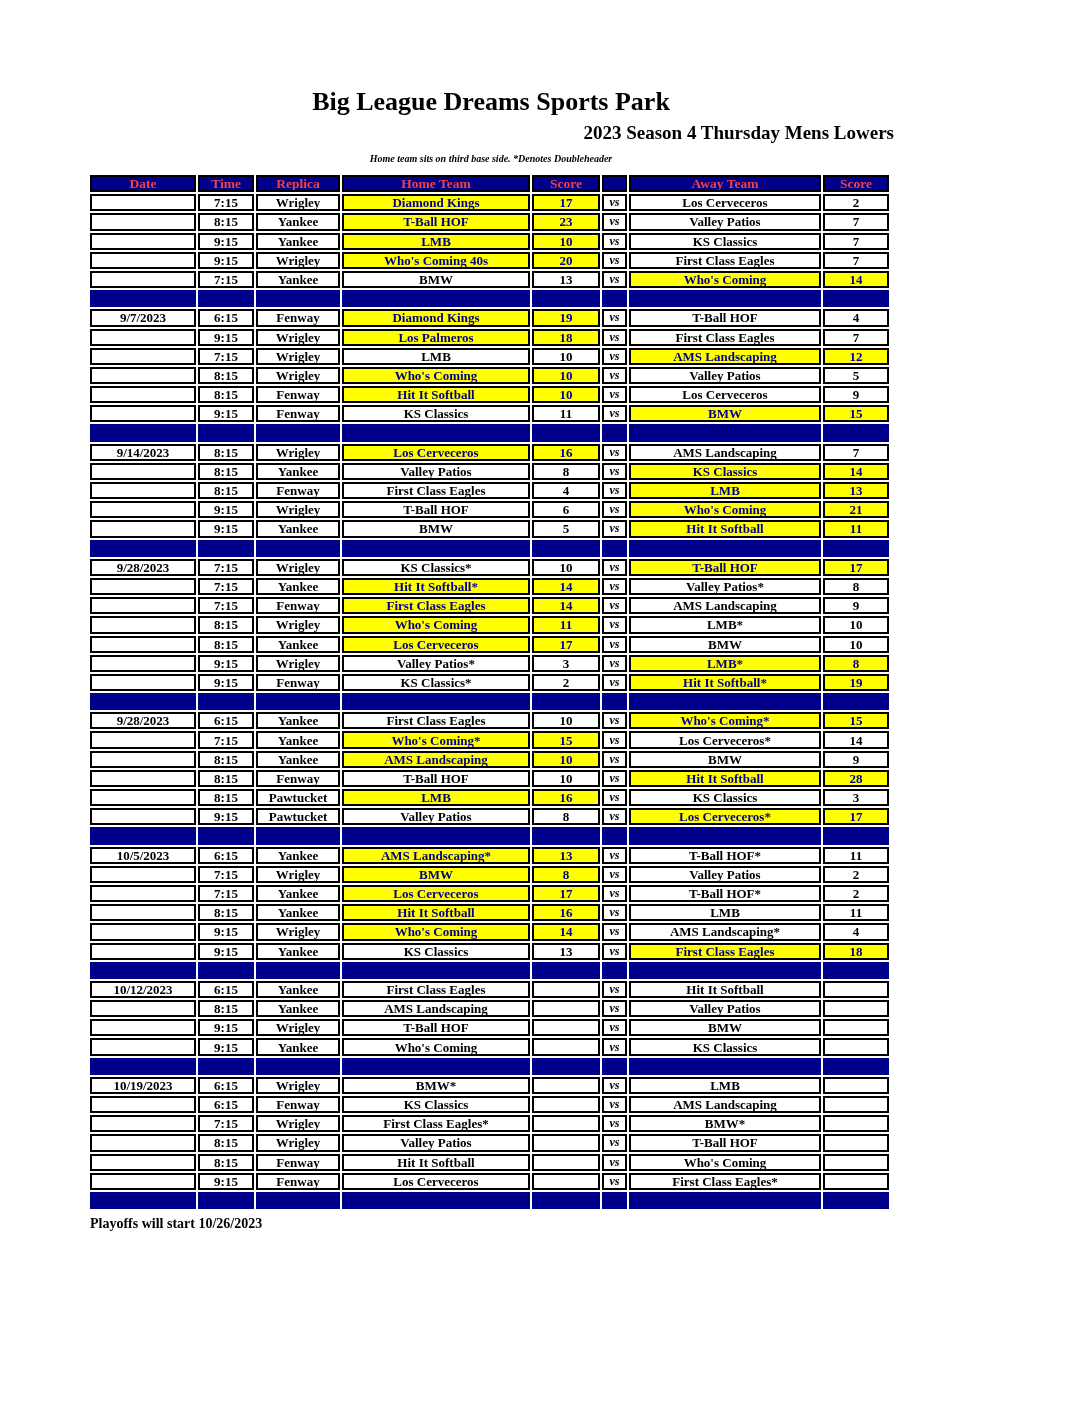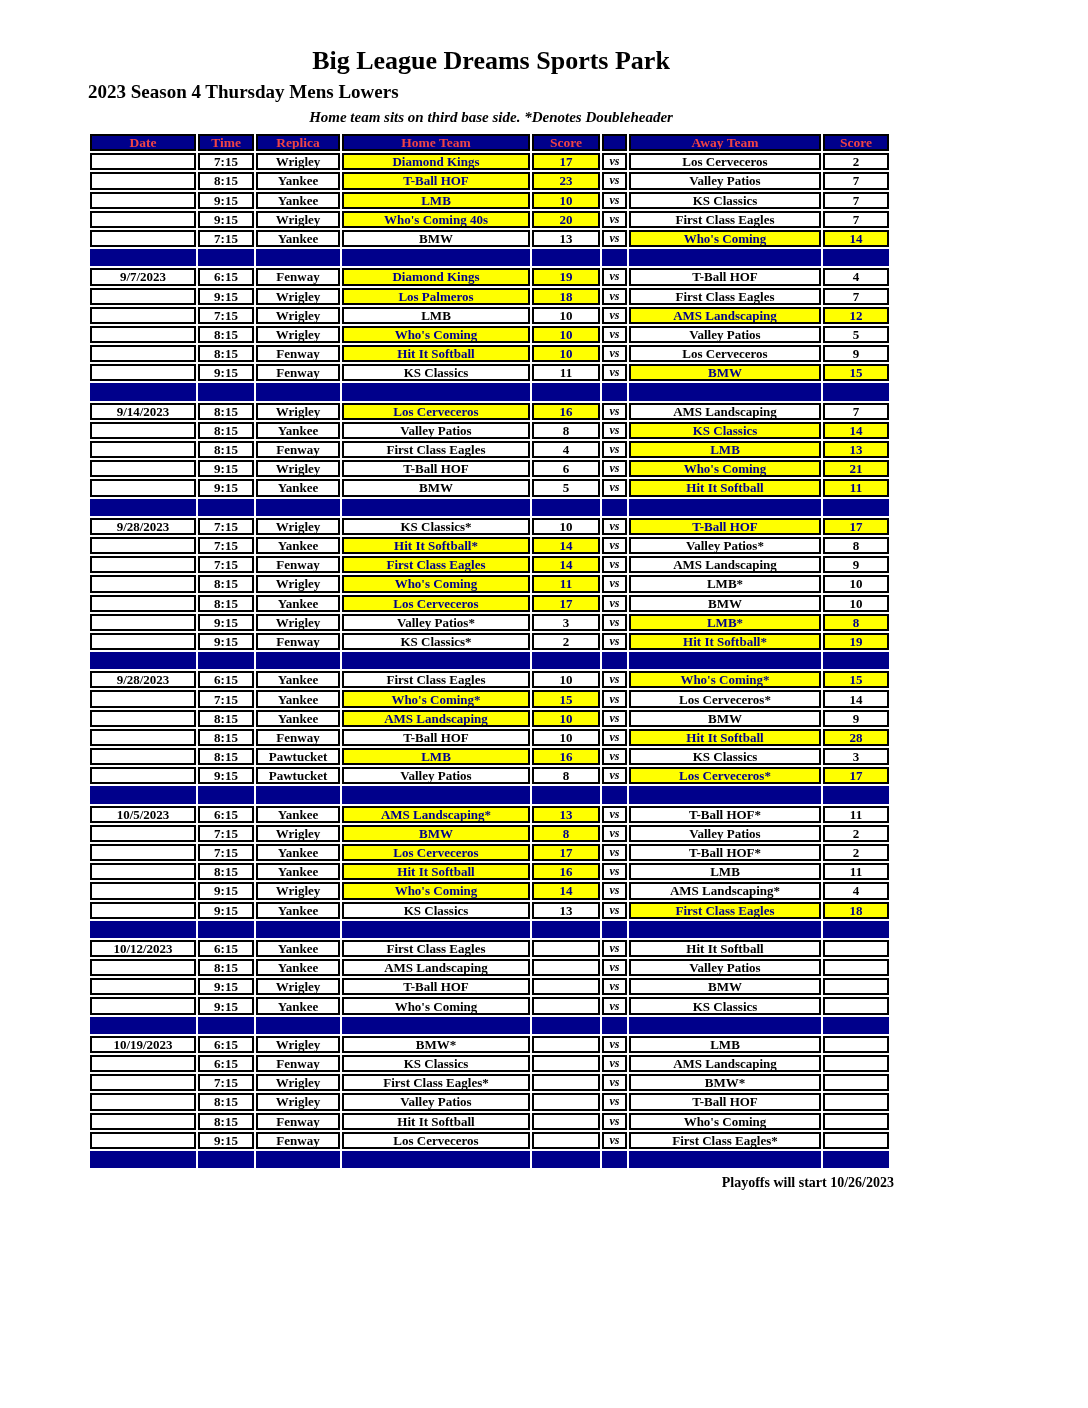--- a/index.html
+++ b/index.html
@@ -1,31 +1,31 @@
 <!DOCTYPE html>
 <html><head>
 <meta charset="utf-8">
 <style>
   html, body { margin: 0; padding: 0; background: #ffffff; }
   body {
     width: 1088px; height: 1408px;
     font-family: "Liberation Serif", serif;
     color: #000;
   }
-  .page { width: 806px; margin-left: 88px; padding-top: 47px; }
+  .page { width: 806px; margin-left: 88px; padding-top: 88px; }
   .title {
     font-size: 26px; font-weight: bold; text-align: center;
     margin: 0; line-height: 27px; color: #000;
   }
   .subtitle {
-    font-size: 19px; font-weight: bold; text-align: left;
+    font-size: 19px; font-weight: bold; text-align: right;
     margin: 8px 0 0 0; line-height: 19px;
   }
   .tagline {
-    font-size: 15px; font-weight: bold; font-style: italic;
+    font-size: 10px; font-weight: bold; font-style: italic;
     text-align: center; margin-top: 9px; line-height: 15px;
   }
   table.schedule {
     border-collapse: separate; border-spacing: 2px;
     width: 803px; table-layout: fixed; margin-top: 7px;
   }
   th, td {
     box-sizing: border-box; height: 17.2px; padding: 0;
     text-align: center; vertical-align: middle;
     font-weight: bold; font-size: 13px; line-height: 13px;
@@ -33,21 +33,21 @@
   }
   .hcell {
     background: #00008B; color: #ef4444;
     border: 2px solid #000; font-size: 13.5px;
   }
   .cell { border: 2px solid #000; background: #ffffff; color: #000; }
   .cell.hl { background: #FFFF00; color: #00008B; }
   .cell.vs { font-style: italic; font-size: 12px; }
   .sep { background: #00008B; border: 2px solid #00008B; }
   .footer {
-    font-size: 14px; font-weight: bold; text-align: right;
+    font-size: 14px; font-weight: bold; text-align: left;
     margin-top: 5px; padding-left: 2px; line-height: 15px;
   }
 </style>
 </head>
 <body>
 
 <div class="page">
   <h1 class="title">Big League Dreams Sports Park</h1>
   <h2 class="subtitle">2023 Season 4 Thursday Mens Lowers</h2>
   <div class="tagline">Home team sits on third base side.  *Denotes Doubleheader</div>

